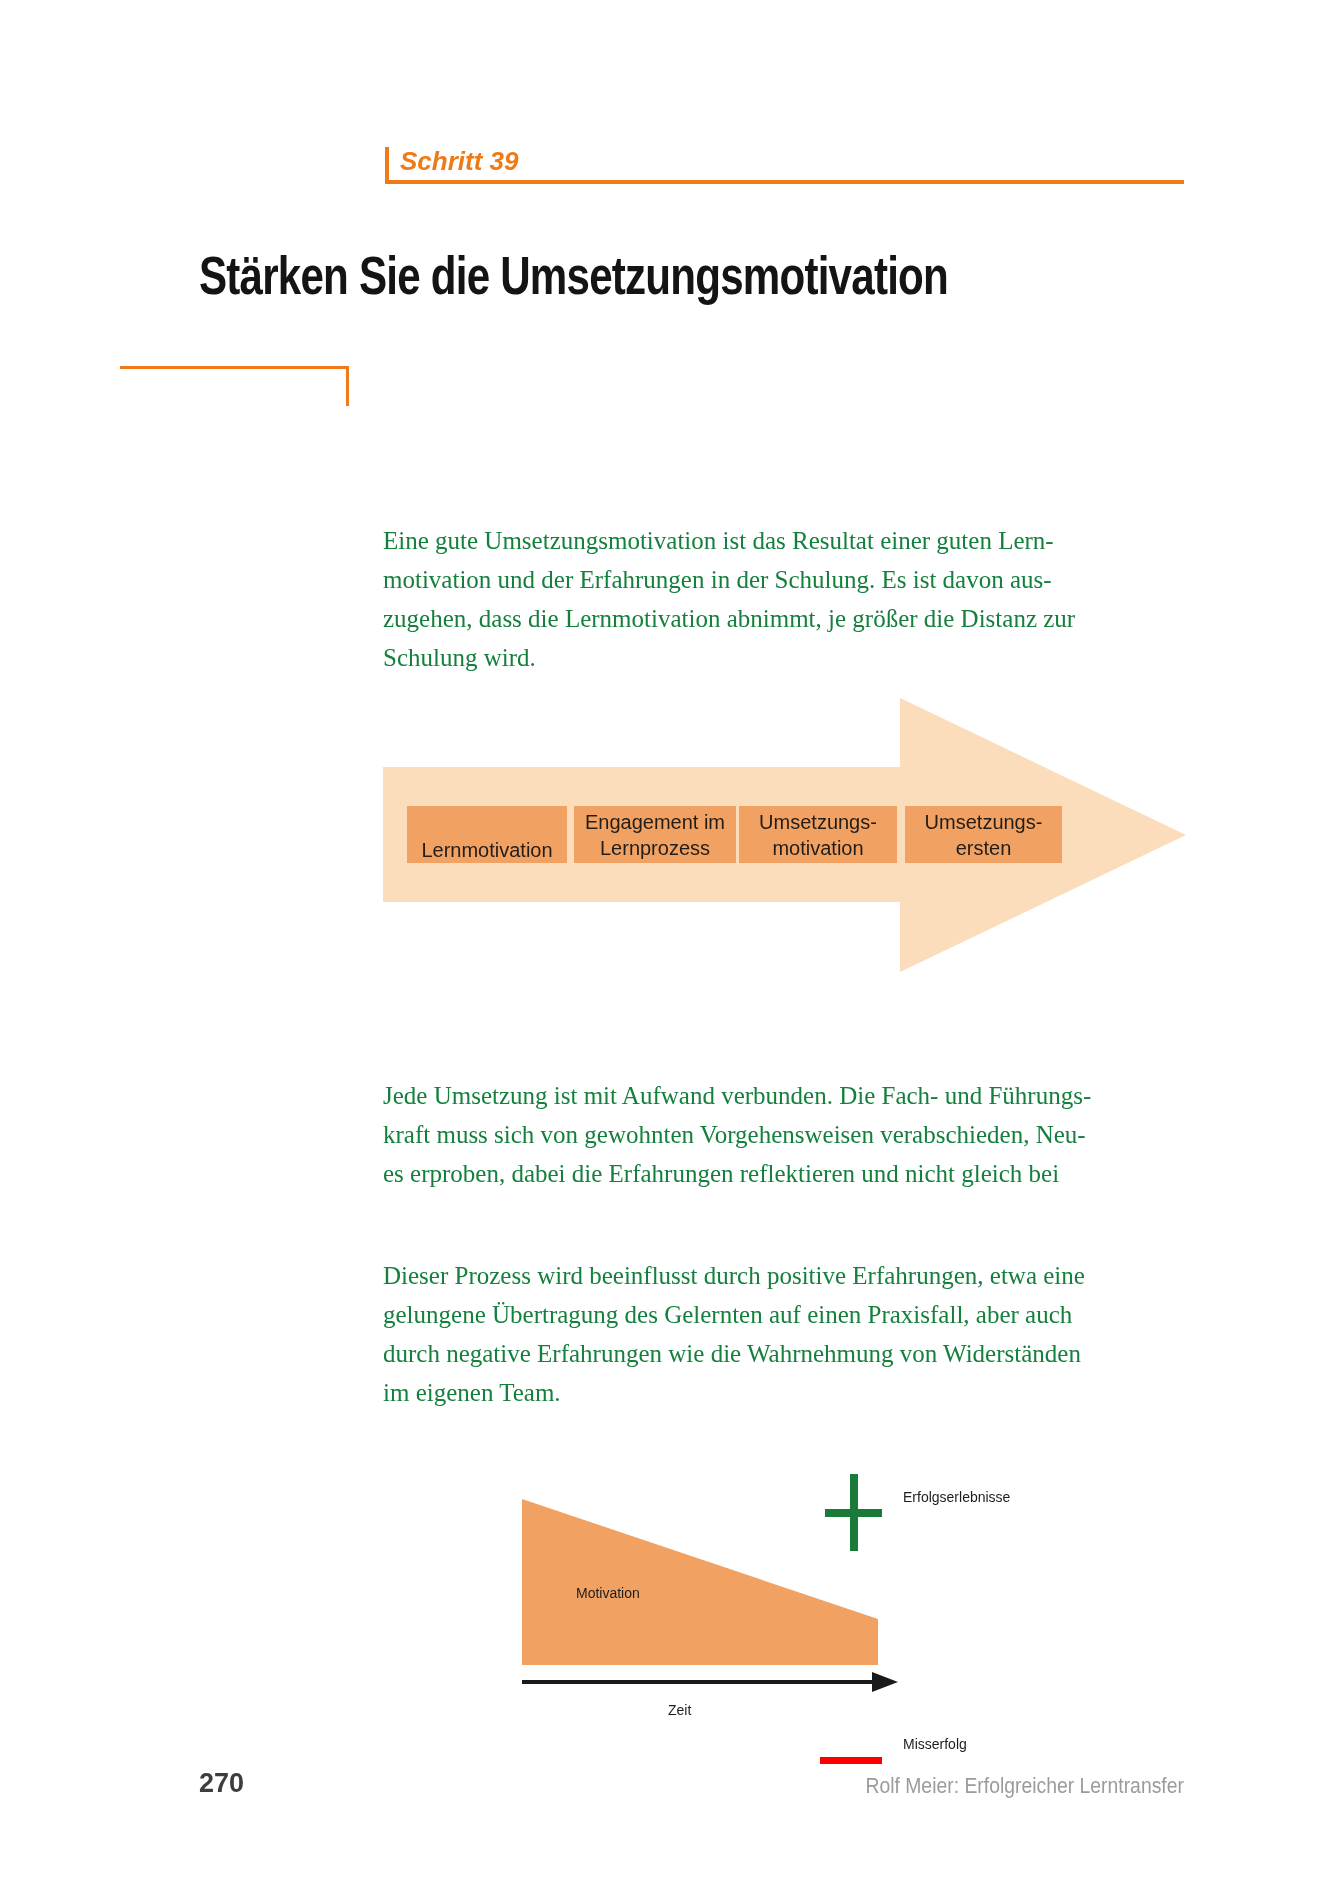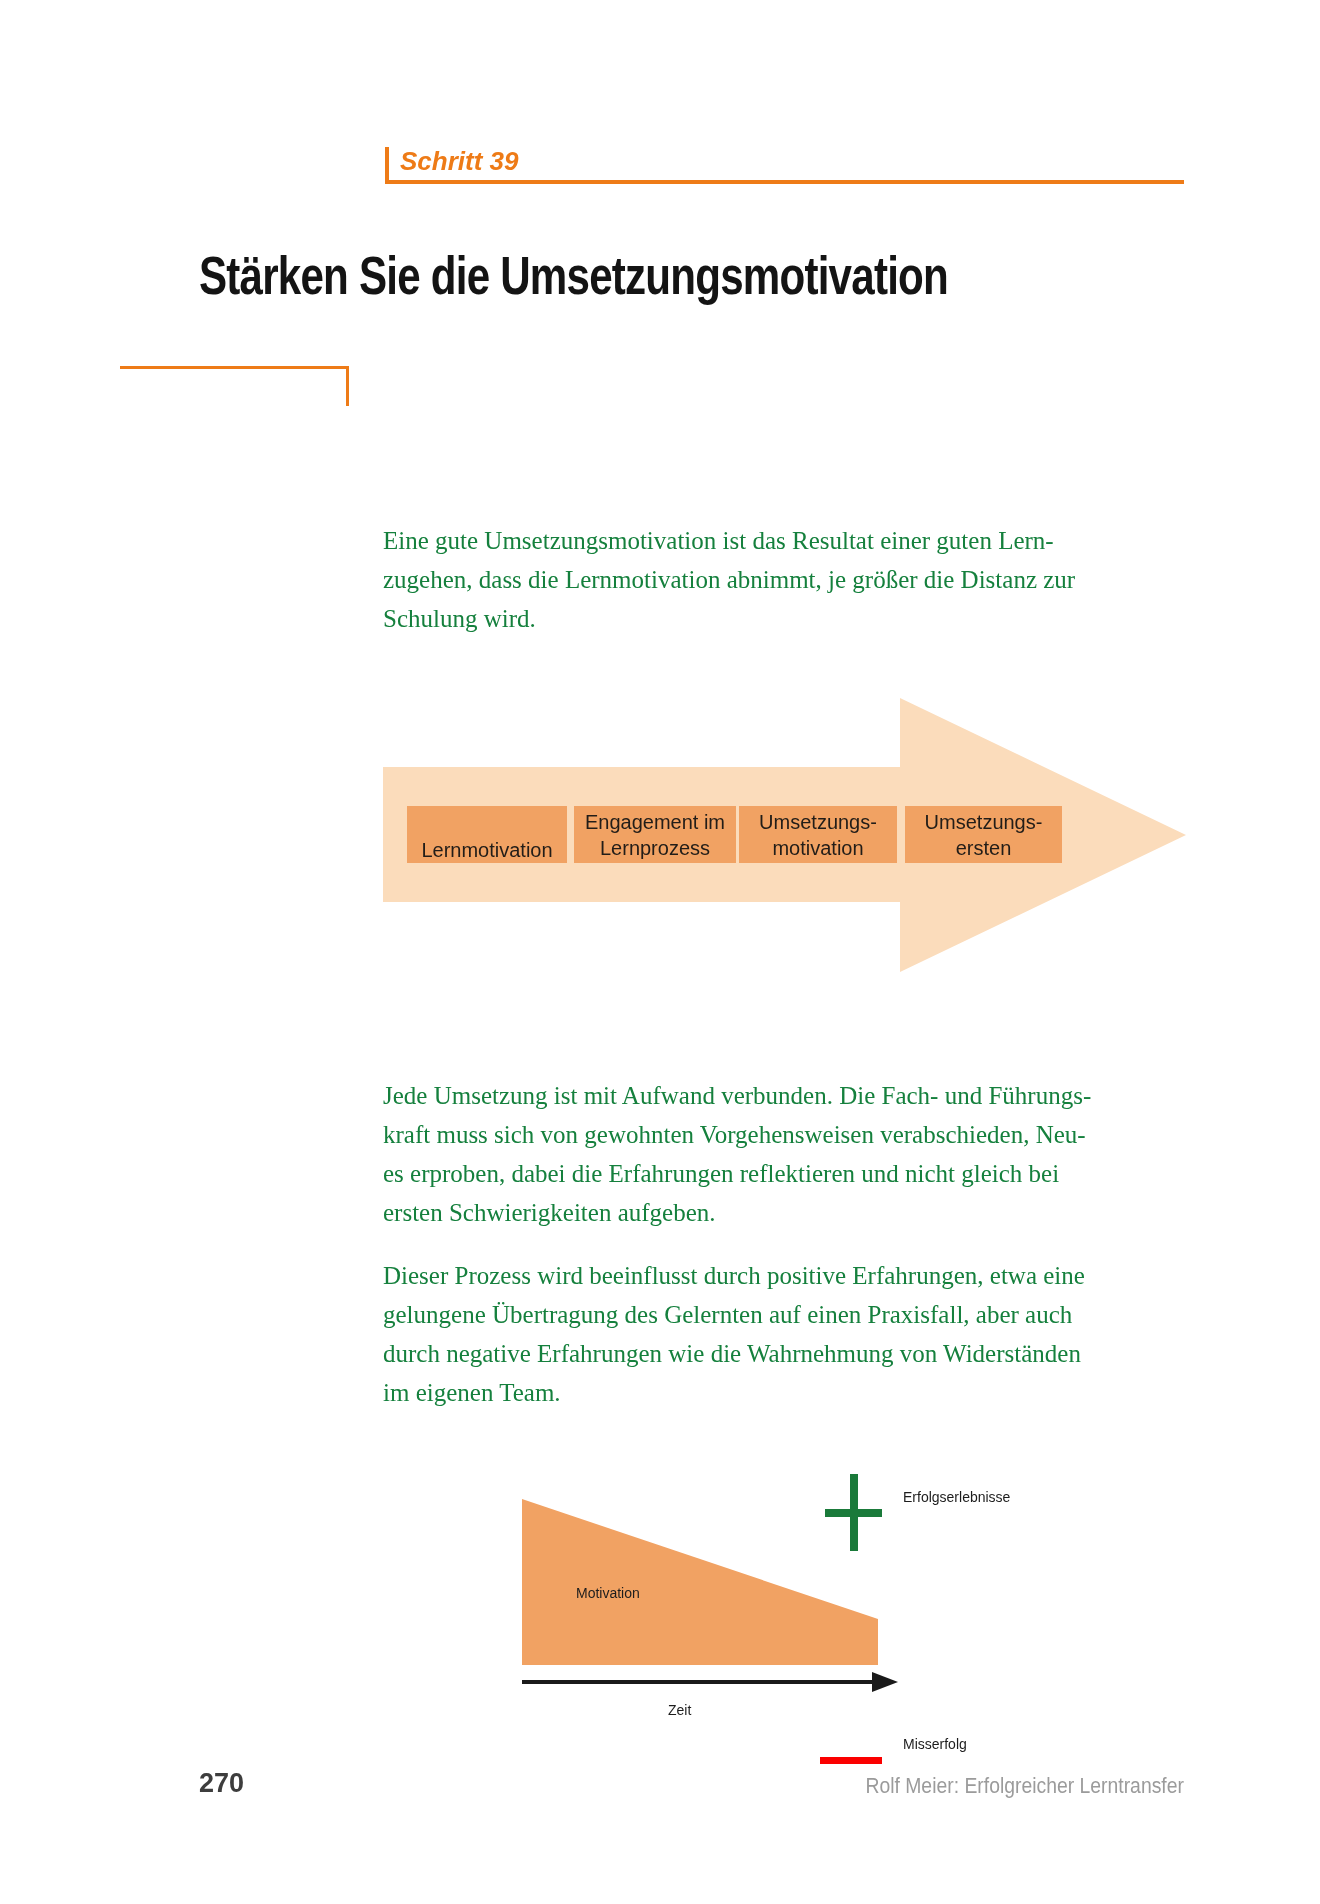--- a/index.html
+++ b/index.html
@@ -60,20 +60,21 @@
 
   <div class="kicker-bar"></div>
   <div class="kicker">Schritt 39</div>
   <div class="header-rule"></div>
   <h1 class="title">Stärken Sie die Umsetzungsmotivation</h1>
   <div class="bracket-h"></div>
   <div class="bracket-v"></div>
 
   <div class="para p1">
     <div>Eine gute Umsetzungsmotivation ist das Resultat einer guten Lern-</div>
+    <div>motivation und der Erfahrungen in der Schulung. Es ist davon aus-</div>
     <div>zugehen, dass die Lernmotivation abnimmt, je größer die Distanz zur</div>
     <div>Schulung wird.</div>
   </div>
 
   <svg class="flow-svg" viewBox="0 0 807 280">
     <polygon points="0,72 517,72 517,3 803,140 517,277 517,207 0,207" fill="#fbdcbb"></polygon>
   </svg>
   <div class="stage-box b1">
     <span>Lernmotivation</span>
   </div>
@@ -87,21 +88,20 @@
   </div>
   <div class="stage-box b4">
     <span>Umsetzungs-</span>
     <span>ersten</span>
   </div>
 
   <div class="para p2">
     <div>Jede Umsetzung ist mit Aufwand verbunden. Die Fach- und Führungs-</div>
     <div>kraft muss sich von gewohnten Vorgehensweisen verabschieden, Neu-</div>
     <div>es erproben, dabei die Erfahrungen reflektieren und nicht gleich bei</div>
-    <div>ersten Schwierigkeiten aufgeben.</div>
   </div>
 
   <div class="para p3">
     <div>Dieser Prozess wird beeinflusst durch positive Erfahrungen, etwa eine</div>
     <div>gelungene Übertragung des Gelernten auf einen Praxisfall, aber auch</div>
     <div>durch negative Erfahrungen wie die Wahrnehmung von Widerständen</div>
     <div>im eigenen Team.</div>
   </div>
 
   <svg class="motiv-svg" viewBox="0 0 420 240">

